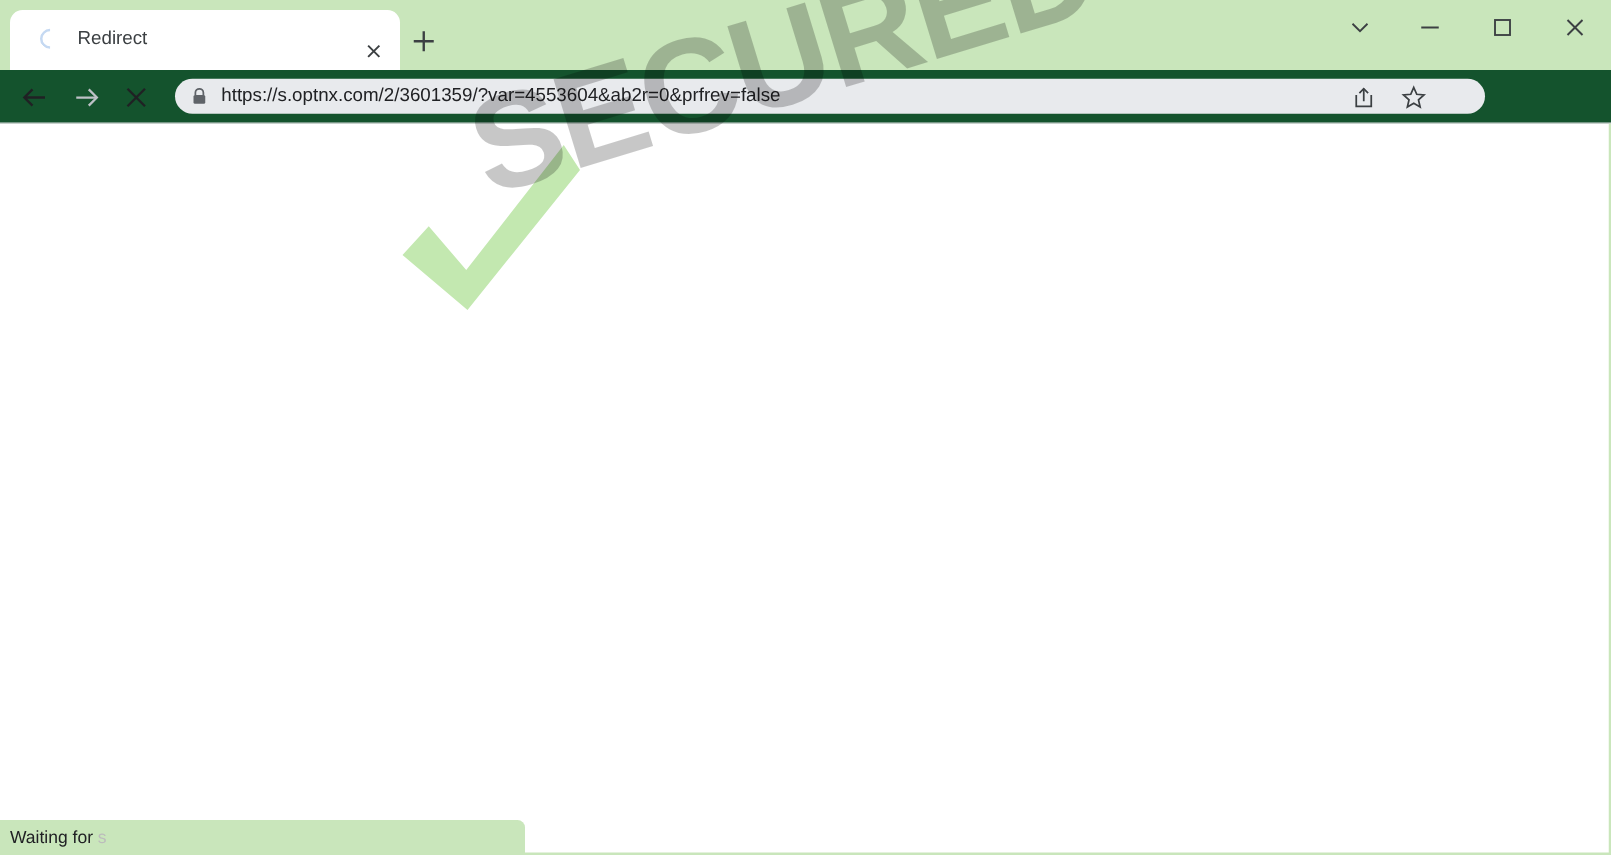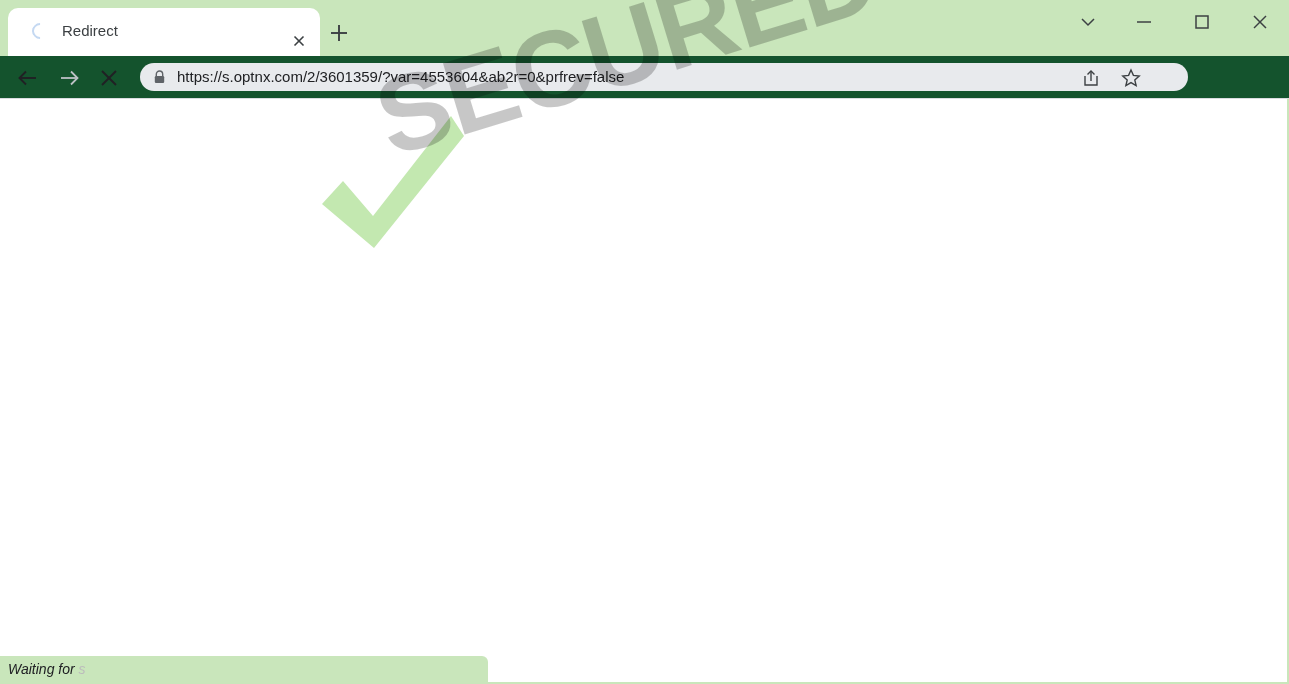--- a/index.html
+++ b/index.html
@@ -217,25 +217,24 @@
     transform: rotate(-17deg);
     transform-origin: 0 100%;
     font-family: "Liberation Sans", sans-serif;
   }
 
   
   #statusbar {
     position: absolute;
     left: 0;
     bottom: 1px;
-    width: 488px;
+    width: 420px;
     height: 27px;
     background: #c9e6bb;
     border-radius: 0 6px 0 0;
-    font-style: italic;
   }
   #status-text {
     position: absolute;
     left: 8px;
     top: 4px;
     font-size: 14px;
     color: #202124;
     line-height: 19px;
     white-space: nowrap;
   }

